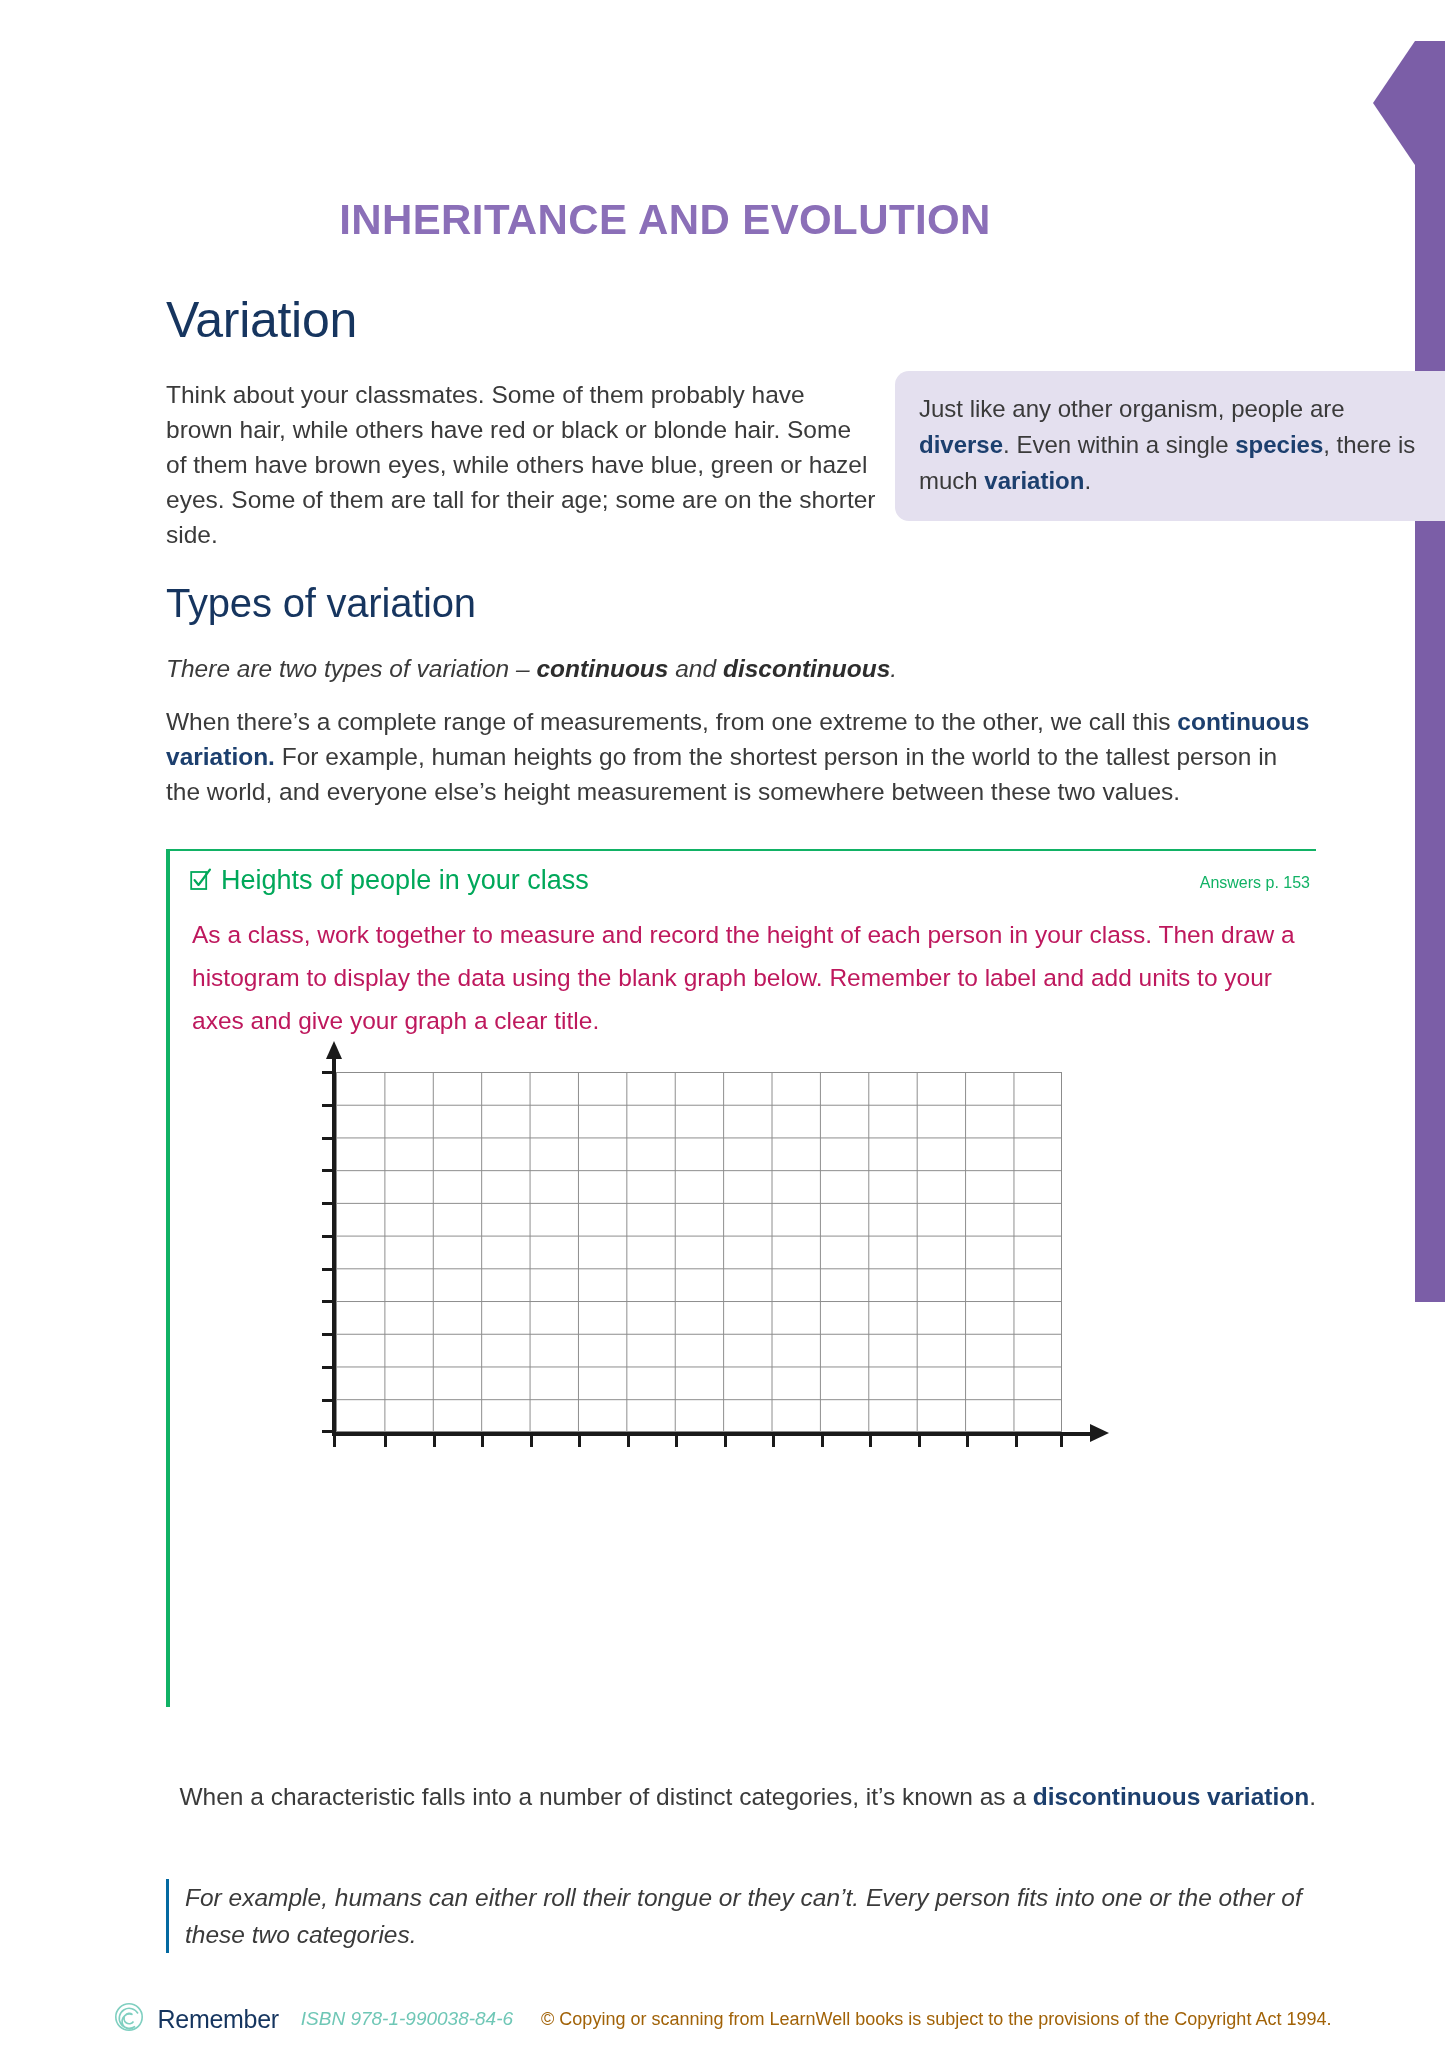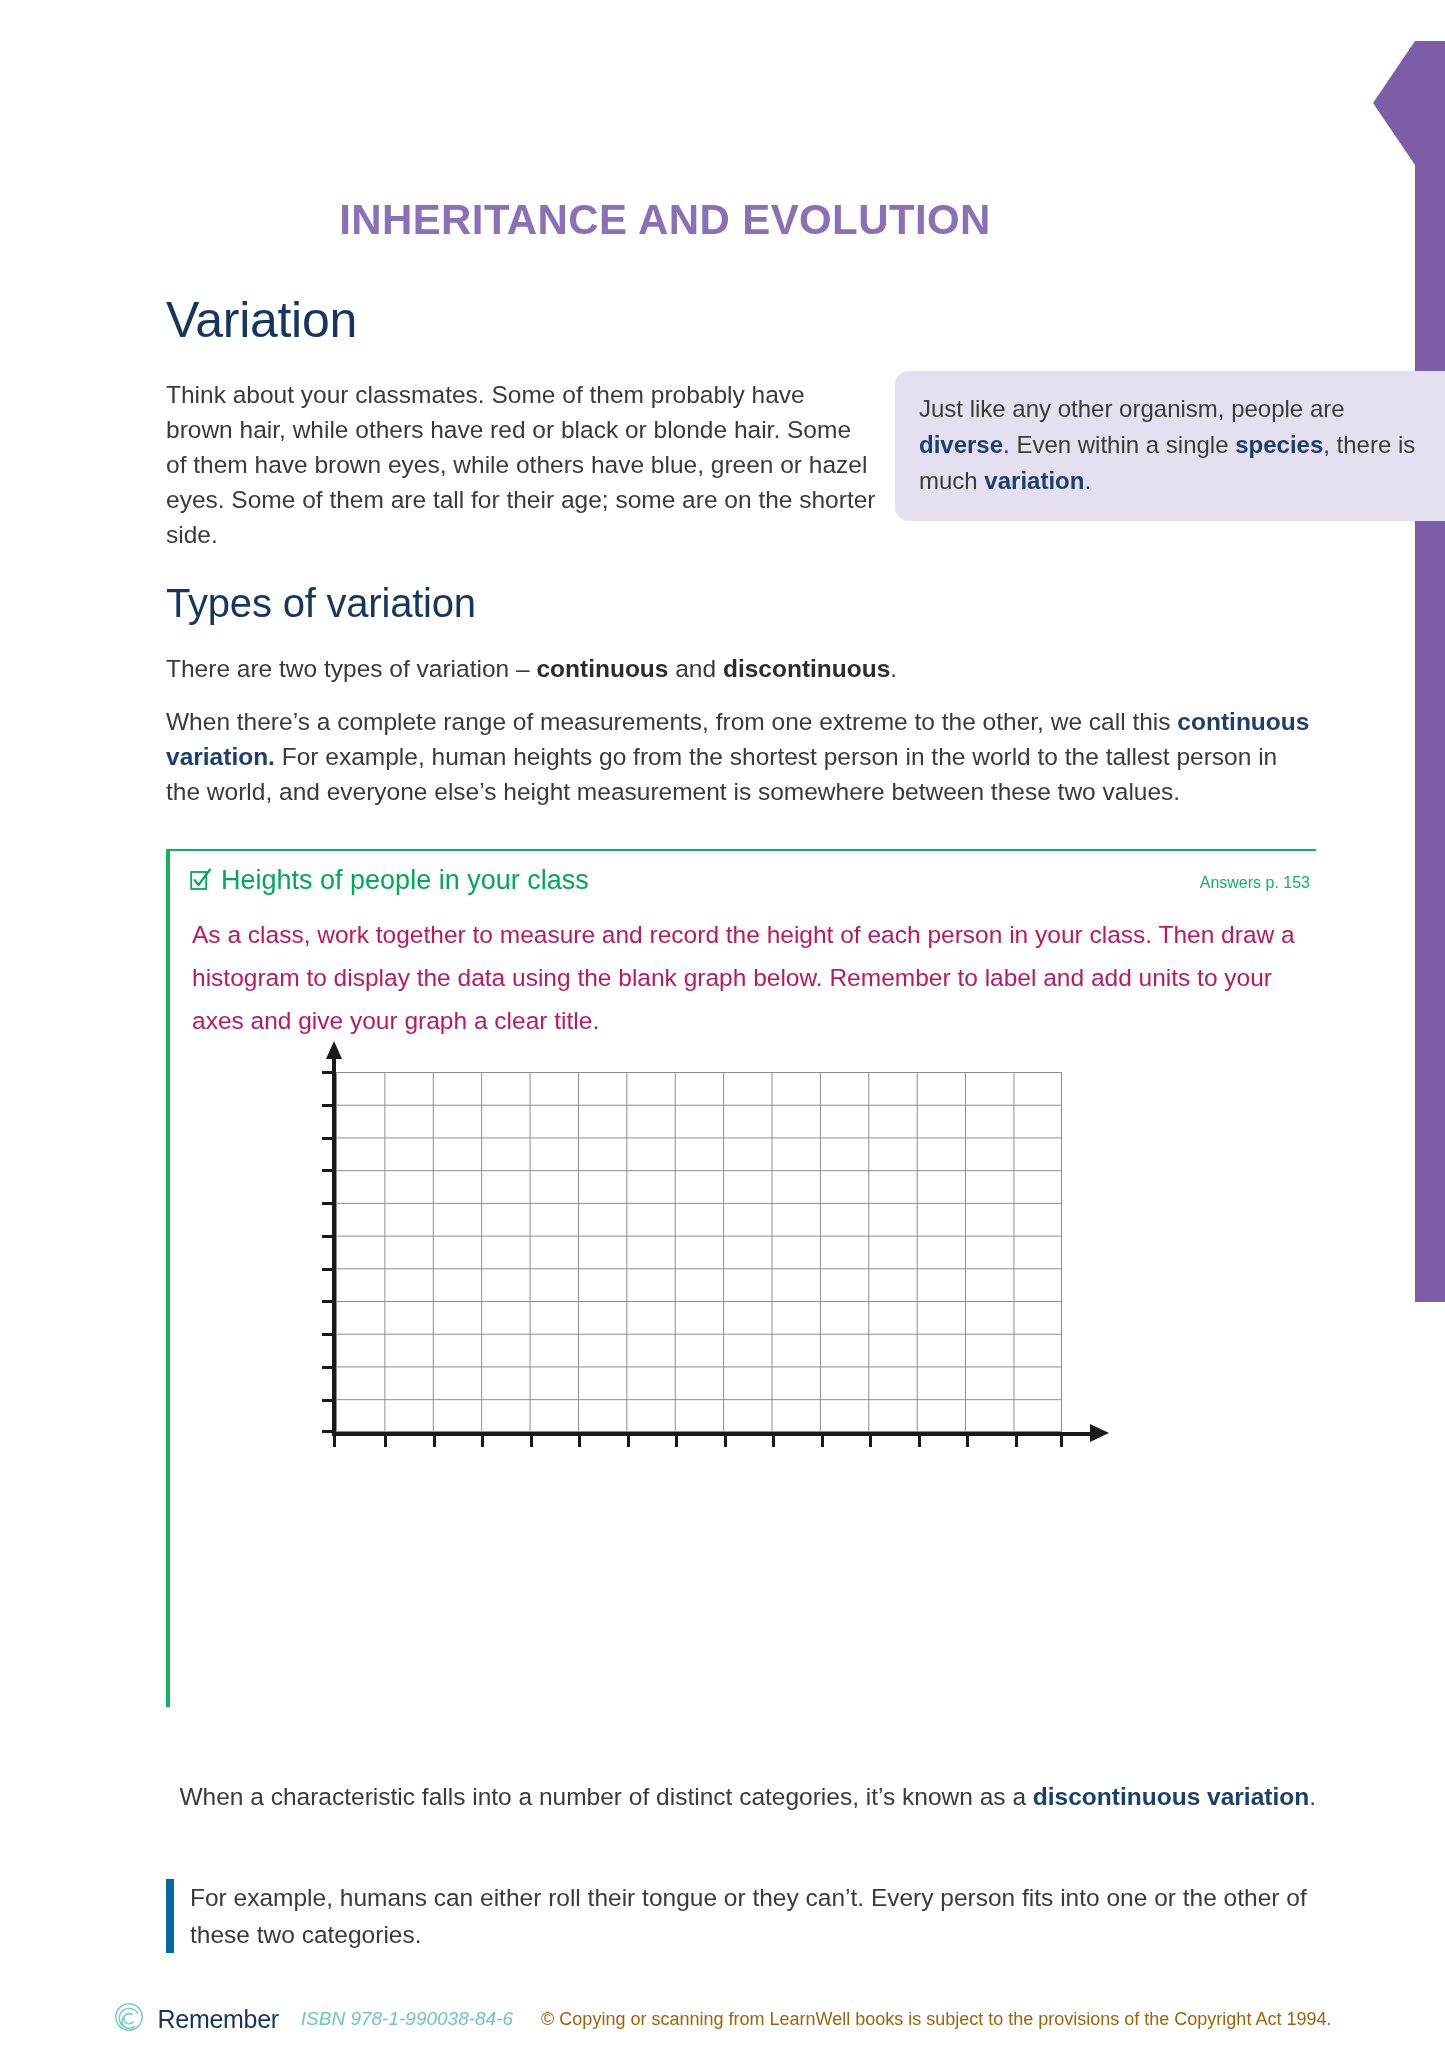--- a/index.html
+++ b/index.html
@@ -93,21 +93,21 @@
     padding: 20px 24px 22px 24px;
   }
   #callout p {
     margin: 0;
     font-size: 24px;
     line-height: 36px;
     color: #3a3a3a;
   }
 
   #types-heading { top: 540px; }
-  #types-para1 { top: 610px; }
+  #types-para1 { top: 610px; font-style: italic; }
   #types-para2 { top: 663px; }
 
   
   #activity {
     position: absolute;
     left: 166px; top: 808px;
     width: 1150px; height: 858px;
     border-top: 2.5px solid #11B265;
     border-left: 4px solid #11B265;
   }
@@ -203,22 +203,23 @@
     width: 3px; height: 11px;
     background: #1a1a1a;
   }
 
   
   #disc-para { top: 1738px; text-align: right; }
   #quote-block {
     position: absolute;
     left: 166px; top: 1838px;
     width: 1150px;
-    border-left: 8px solid #0369a1;
+    border-left: 3px solid #0369a1;
     padding-left: 16px;
+    font-style: italic;
   }
   #quote-block p {
     margin: 0;
     font-size: 24.5px;
     line-height: 37px;
     color: #3a3a3a;
   }
 
   
   #footer {

